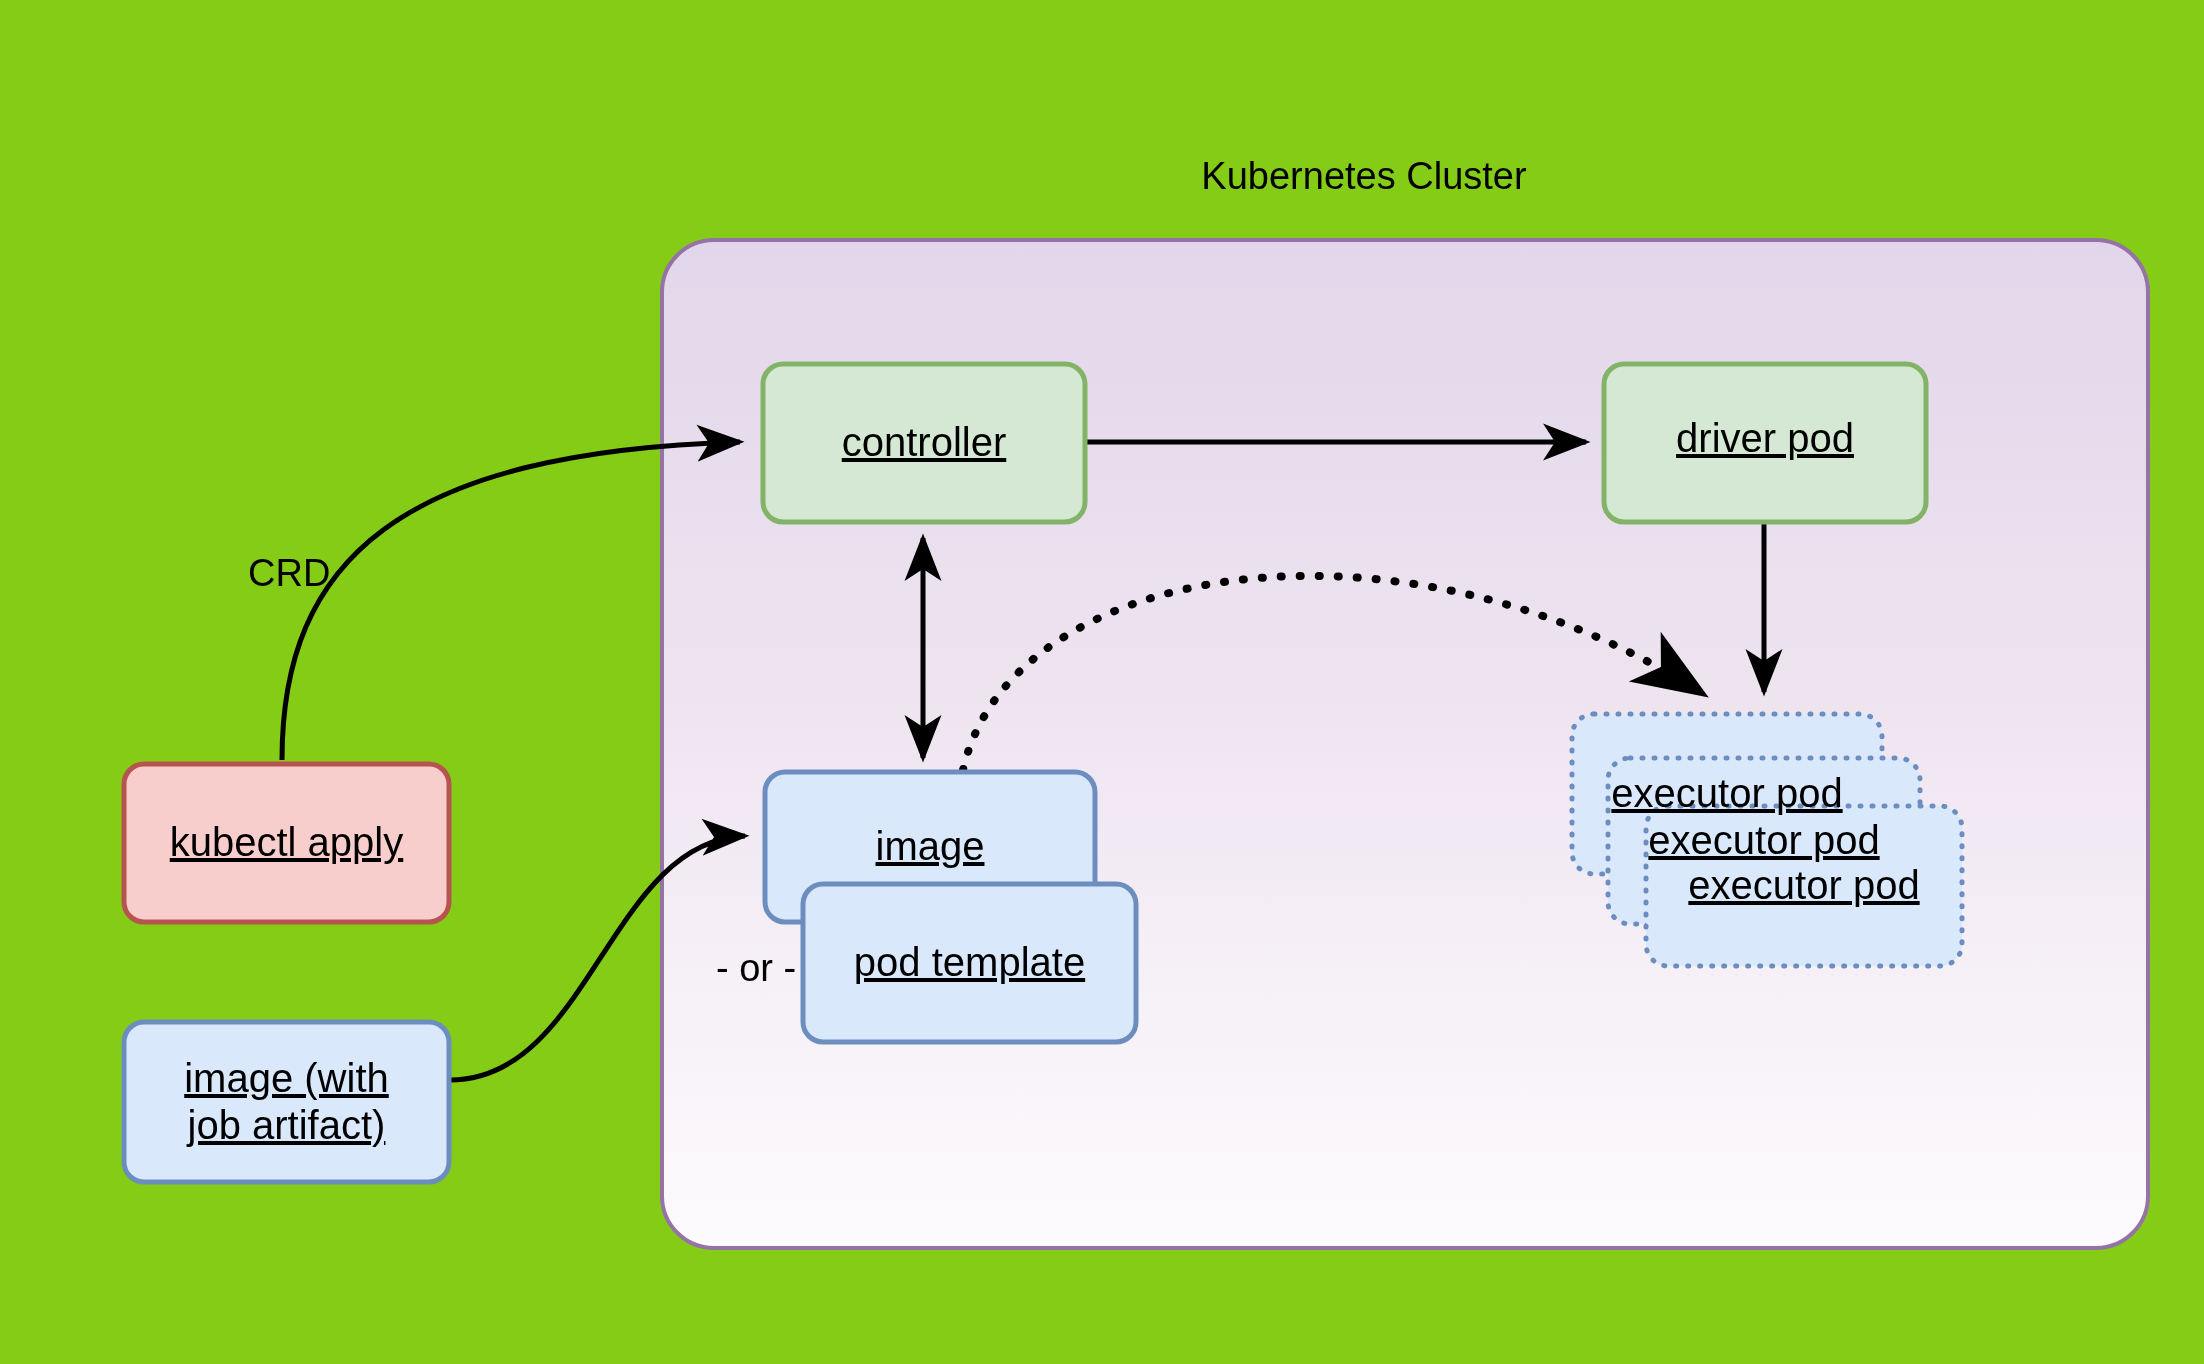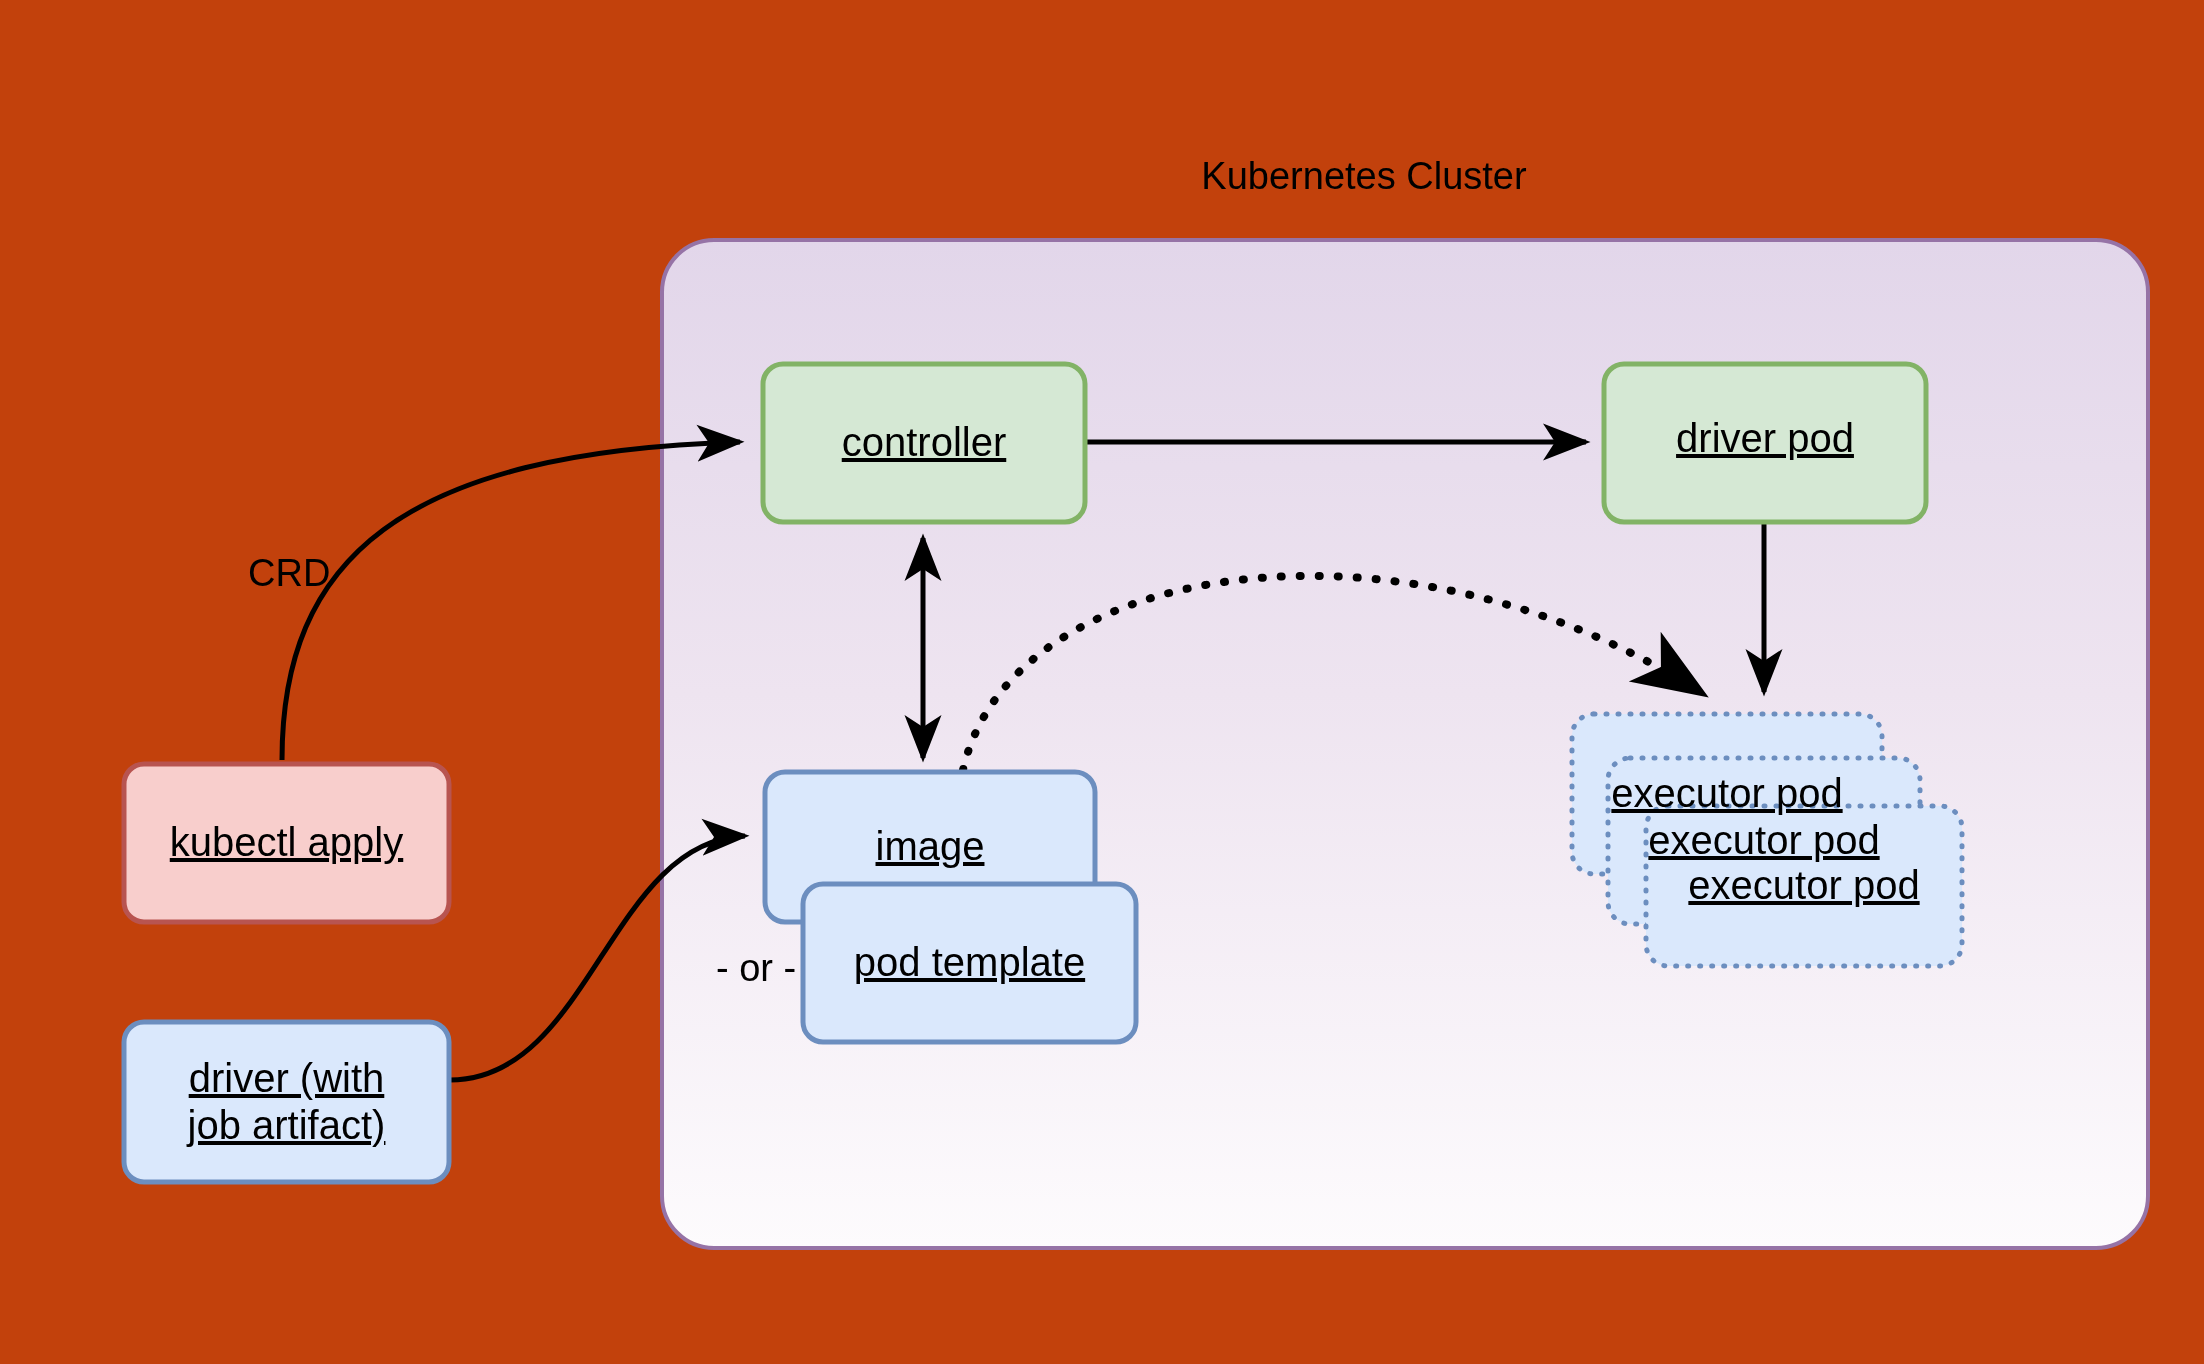--- a/index.html
+++ b/index.html
@@ -7,21 +7,21 @@
     padding: 0;
     background: #ffffff;
   }
   body {
     font-family: "Liberation Sans", sans-serif;
   }
   #canvas {
     position: relative;
     width: 2204px;
     height: 1364px;
-    background: #c2410c;
+    background: #84cc16;
     overflow: hidden;
   }
   svg.layer {
     position: absolute;
     left: 0;
     top: 0;
     width: 2204px;
     height: 1364px;
   }
   .node-label {
@@ -121,21 +121,21 @@
 
     <rect x="1604" y="364" width="322" height="158" rx="20" ry="20" fill="#d5e8d4" stroke="#82b366" stroke-width="5"></rect>
 
     <rect x="765" y="772" width="330" height="150" rx="20" ry="20" fill="#dae8fc" stroke="#6c8ebf" stroke-width="5"></rect>
 
     <rect x="803" y="884" width="333" height="158" rx="20" ry="20" fill="#dae8fc" stroke="#6c8ebf" stroke-width="5"></rect>
   </svg>
 
   <div class="node-label" style="left:124px; top:764px; width:325px; height:158px; font-size:40px;">kubectl apply</div>
 
-  <div class="node-label" style="left:124px; top:1022px; width:325px; height:160px; font-size:40px;">driver (with
+  <div class="node-label" style="left:124px; top:1022px; width:325px; height:160px; font-size:40px;">image (with
 job artifact)</div>
 
   <div class="node-label" style="left:763px; top:364px; width:322px; height:158px; font-size:40px;">controller</div>
 
   <div class="node-label" style="left:1604px; top:360px; width:322px; height:158px; font-size:40px;">driver pod</div>
 
   <div class="node-label" style="left:803px; top:884px; width:333px; height:158px; font-size:40px;">pod template</div>
 
   <div class="node-label" style="left:765px; top:772px; width:330px; height:150px; font-size:40px;">image</div>
 

